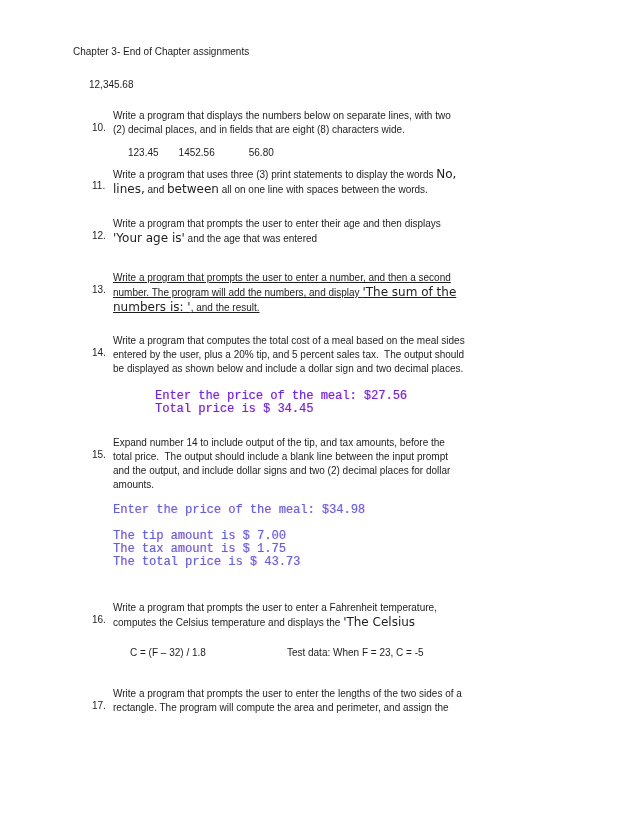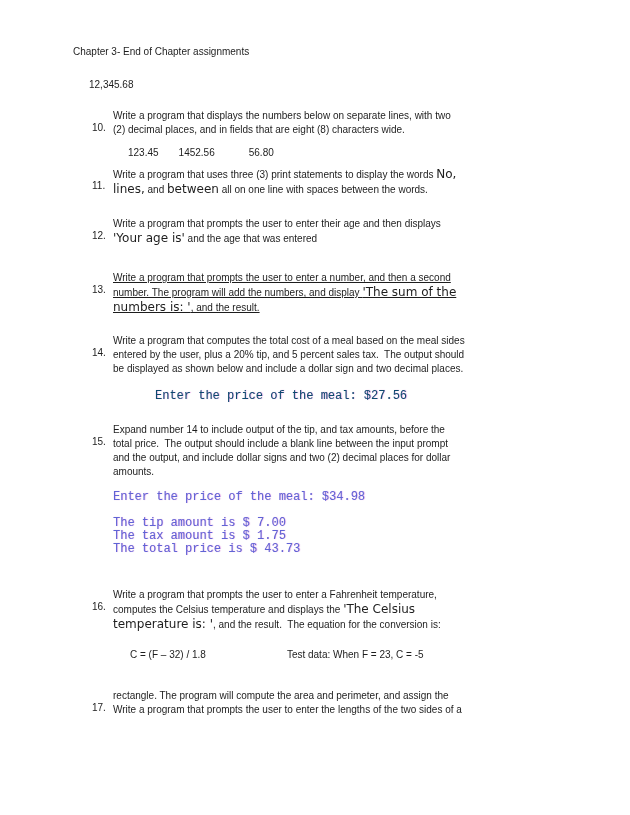--- a/index.html
+++ b/index.html
@@ -88,22 +88,23 @@
     <div class="line">Write a program that prompts the user to enter a number, and then a second</div>
     <div class="line"><span>number. The program will add the numbers, and display </span><span class="lit">'The sum of the</span></div>
     <div class="line"><span class="lit">numbers is: '</span><span>, and the result.</span></div>
   </div>
 
   <div class="item" id="item-14">
     <span class="item-num">14.</span>
     <div class="line">Write a program that computes the total cost of a meal based on the meal sides</div>
     <div class="line">entered by the user, plus a 20% tip, and 5 percent sales tax.  The output should</div>
     <div class="line">be displayed as shown below and include a dollar sign and two decimal places.</div>
-    <div class="code code-14" style="color: #0c4a6e;">
+    <div class="code code-14" style="color: #6d28d9;">
       <div class="code-line">Enter the price of the meal: $27.56</div>
+      <div class="code-line">Total price is $ 34.45</div>
     </div>
   </div>
 
   <div class="item" id="item-15">
     <span class="item-num">15.</span>
     <div class="line">Expand number 14 to include output of the tip, and tax amounts, before the</div>
     <div class="line">total price.  The output should include a blank line between the input prompt</div>
     <div class="line">and the output, and include dollar signs and two (2) decimal places for dollar</div>
     <div class="line">amounts.</div>
     <div class="code code-15" style="color: rgb(74, 79, 208);">
@@ -112,25 +113,24 @@
       <div class="code-line">The tip amount is $ 7.00</div>
       <div class="code-line">The tax amount is $ 1.75</div>
       <div class="code-line">The total price is $ 43.73</div>
     </div>
   </div>
 
   <div class="item" id="item-16">
     <span class="item-num">16.</span>
     <div class="line">Write a program that prompts the user to enter a Fahrenheit temperature,</div>
     <div class="line"><span>computes the Celsius temperature and displays the </span><span class="lit">'The Celsius</span></div>
-    <div class="line"><span class="lit">temperature is: '</span><span>, and the result.  The equation for the conversion is:</span></div>
     <div class="eq-row">
       <span class="eq">C = (F – 32) / 1.8</span><span class="test">Test data: When F = 23, C = -5</span>
     </div>
   </div>
 
   <div class="item" id="item-17">
     <span class="item-num">17.</span>
+    <div class="line">Write a program that prompts the user to enter the lengths of the two sides of a</div>
     <div class="line">rectangle. The program will compute the area and perimeter, and assign the</div>
-    <div class="line">Write a program that prompts the user to enter the lengths of the two sides of a</div>
   </div>
 
 </div>
 
 </body></html>

